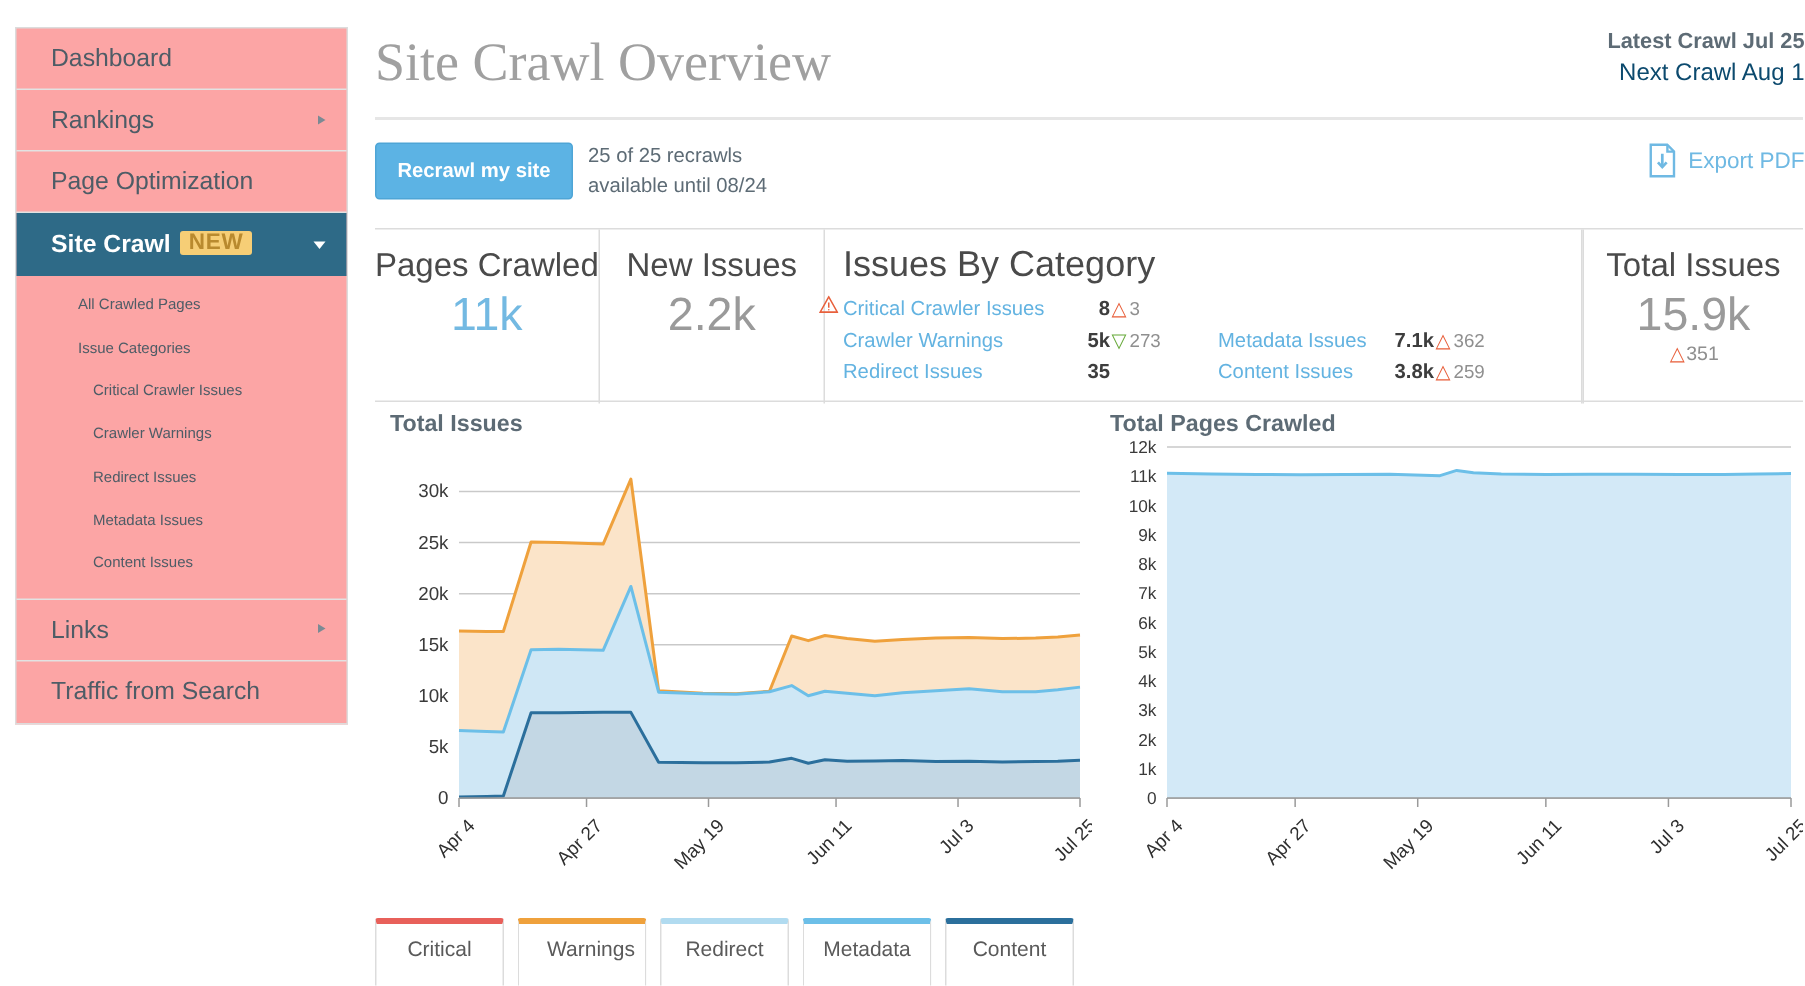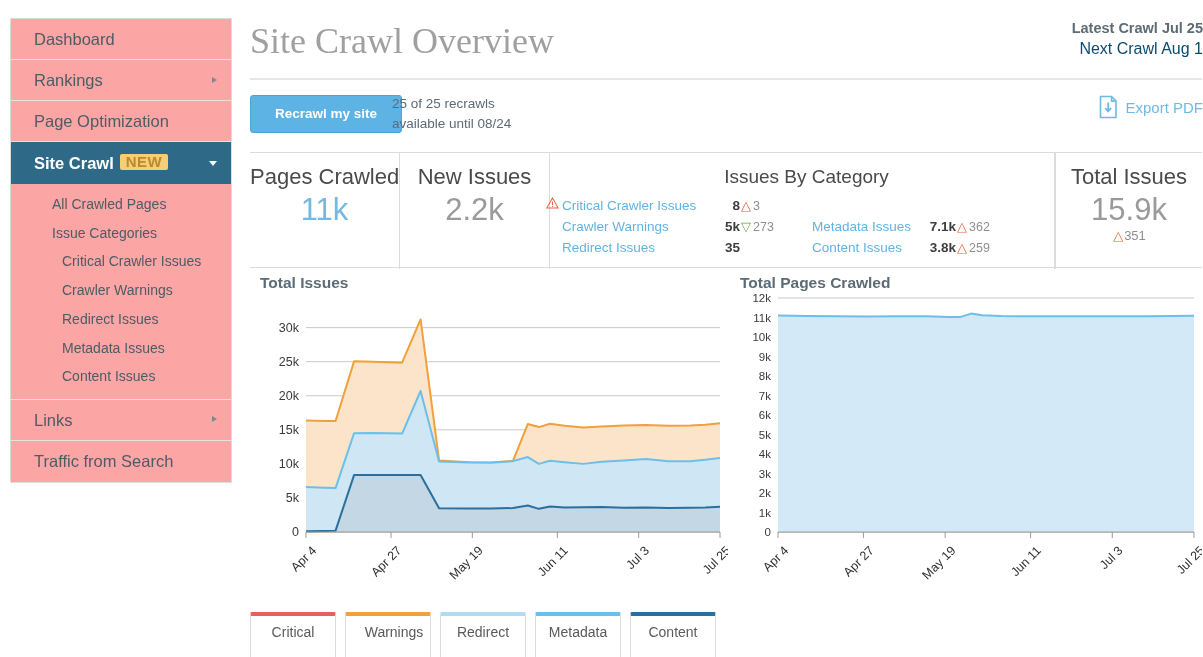--- a/index.html
+++ b/index.html
@@ -63,21 +63,21 @@
     font-weight: bold;
     letter-spacing: 0.5px;
     padding: 1px 6px;
     border-radius: 2px;
     line-height: 14px;
     vertical-align: 2px;
     margin-left: 6px;
   }
   .subnav { border-bottom: 1px solid #e2e2e2; padding: 6px 0 8px 0; }
   .subnav-item {
-    font-size: 14px;
+    font-size: 10px;
     color: #4e5c66;
     line-height: 28.7px;
     padding-left: 41px;
     cursor: pointer;
     white-space: nowrap;
   }
   .subnav-item.indent2 { padding-left: 51px; }
 
   
   #main { position: absolute; left: 248px; top: 0; width: 955px; height: 657px; }
@@ -97,21 +97,21 @@
   .crawl-latest { font-size: 14.5px; color: #5d6b75; font-weight: bold; line-height: 20px; }
   .crawl-next  { font-size: 16px; color: #0c4a6e; line-height: 22px; }
 
   #hr-top {
     position: absolute; left: 2px; top: 78px; width: 952px; height: 2px;
     background: #e6e6e6;
   }
 
   #recrawl-btn {
     position: absolute; left: 2px; top: 95px;
-    width: 152px; height: 38px;
+    width: 132px; height: 38px;
     background: #5cb3e4;
     border: 1px solid #4ea5d6;
     border-radius: 3px;
     color: #fff;
     font-size: 13.5px;
     font-weight: bold;
     line-height: 36px;
     text-align: center;
     cursor: pointer;
   }
@@ -149,21 +149,21 @@
     padding-top: 9px; line-height: 30px;
     white-space: nowrap;
   }
   .stat-value {
     text-align: center; font-size: 31px; line-height: 36px; font-weight: normal;
   }
   .val-blue { color: #73b9e2; }
   .val-grey { color: #9a9a9a; }
 
   .cat-title {
-    font-size: 19px; color: #4a4a4a; padding: 9px 3px 0 12px; line-height: 30px; text-align: center;
+    font-size: 24px; color: #4a4a4a; padding: 9px 3px 0 12px; line-height: 30px;
   }
   .cat-body { position: relative; padding-left: 12px; margin-top: 3px; }
   .cat-col { position: absolute; top: 0; }
   .cat-col.left  { left: 12px; }
   .cat-col.right { left: 262px; }
   .cat-row { display: flex; align-items: center; height: 21px; white-space: nowrap; }
   .cat-name { color: #63b3e1; font-size: 13.5px; }
   .cat-num  { font-size: 13.5px; font-weight: bold; color: #3d3d3d; text-align: right; }
   .cat-delta{ font-size: 12.5px; color: #8f8f8f; margin-left: 1px; }
   .warn-tri {

